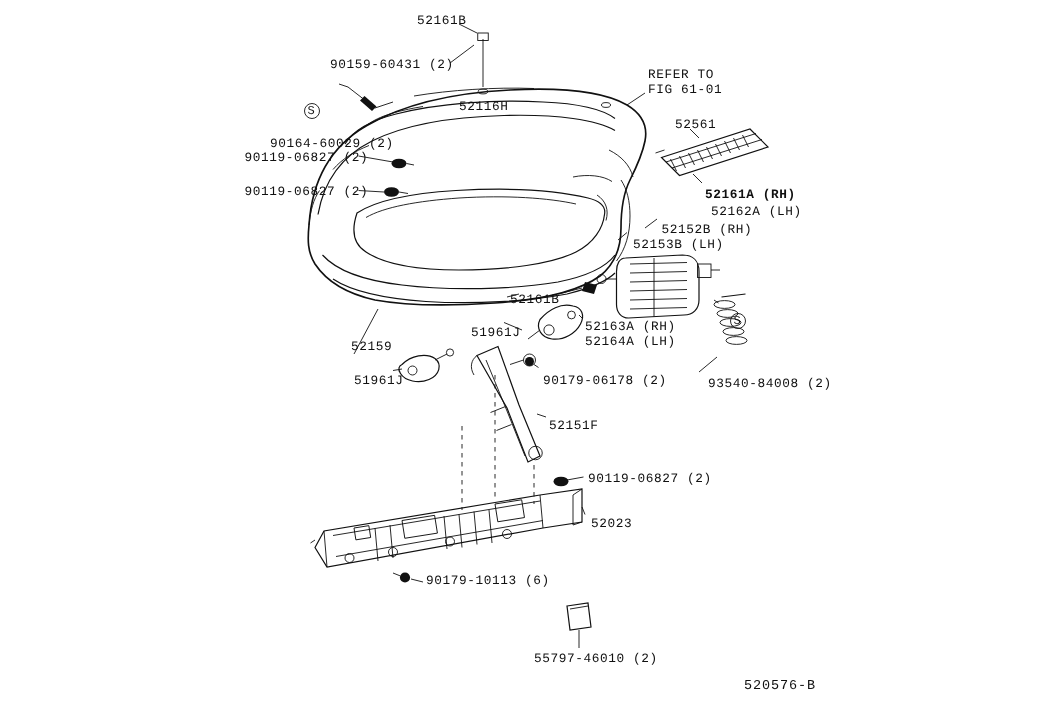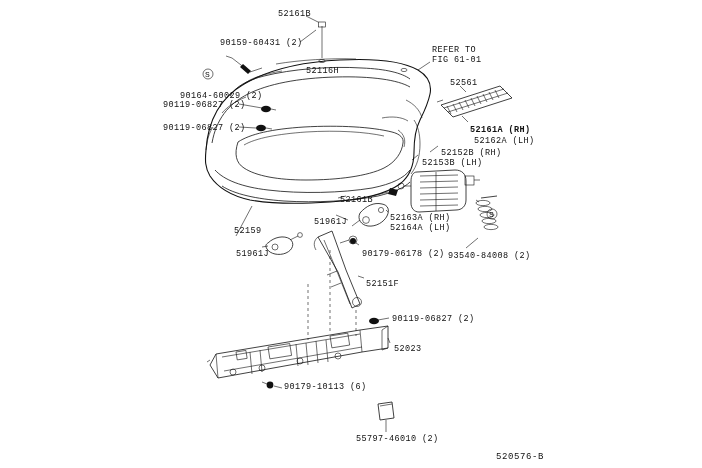--- a/index.html
+++ b/index.html
@@ -281,21 +281,21 @@
   <div class="lbl" style="left:470px; top:125px;font-weight:bold;">52161A (RH)</div>
   <div class="lbl" style="left:474px; top:136px;">52162A (LH)</div>
   <div class="lbl" style="left:422px; top:148px;margin-left:19px;">52152B (RH)</div>
   <div class="lbl" style="left:422px; top:158px;">52153B (LH)</div>
   <div class="lbl" style="left:340px; top:195px;">52161B</div>
   <div class="lbl" style="left:234px; top:226px;">52159</div>
   <div class="lbl" style="left:314px; top:217px;">51961J</div>
   <div class="lbl" style="left:390px; top:213px;">52163A (RH)</div>
   <div class="lbl" style="left:390px; top:223px;">52164A (LH)</div>
   <div class="lbl" style="left:362px; top:249px;">90179-06178 (2)</div>
-  <div class="lbl" style="left:448px; top:251px;">93540-84008 (2)</div>
+  <div class="lbl" style="left:472px; top:251px;">93540-84008 (2)</div>
   <div class="lbl" style="left:236px; top:249px;">51961J</div>
   <div class="lbl" style="left:366px; top:279px;">52151F</div>
   <div class="lbl" style="left:392px; top:314px;">90119-06827 (2)</div>
   <div class="lbl" style="left:394px; top:344px;">52023</div>
   <div class="lbl" style="left:284px; top:382px;">90179-10113 (6)</div>
   <div class="lbl" style="left:356px; top:434px;">55797-46010 (2)</div>
 
   <div class="lbl small" style="left:205px; top:70px;">S</div>
   <div class="lbl small" style="left:489px; top:210px;">S</div>
 

